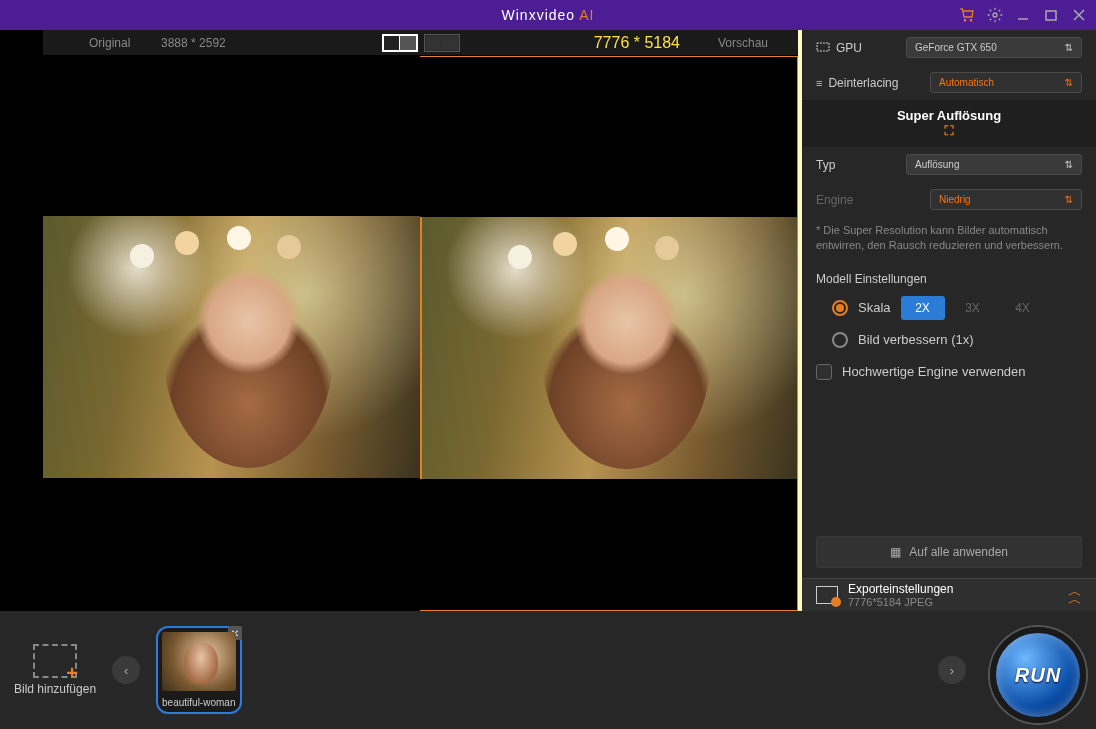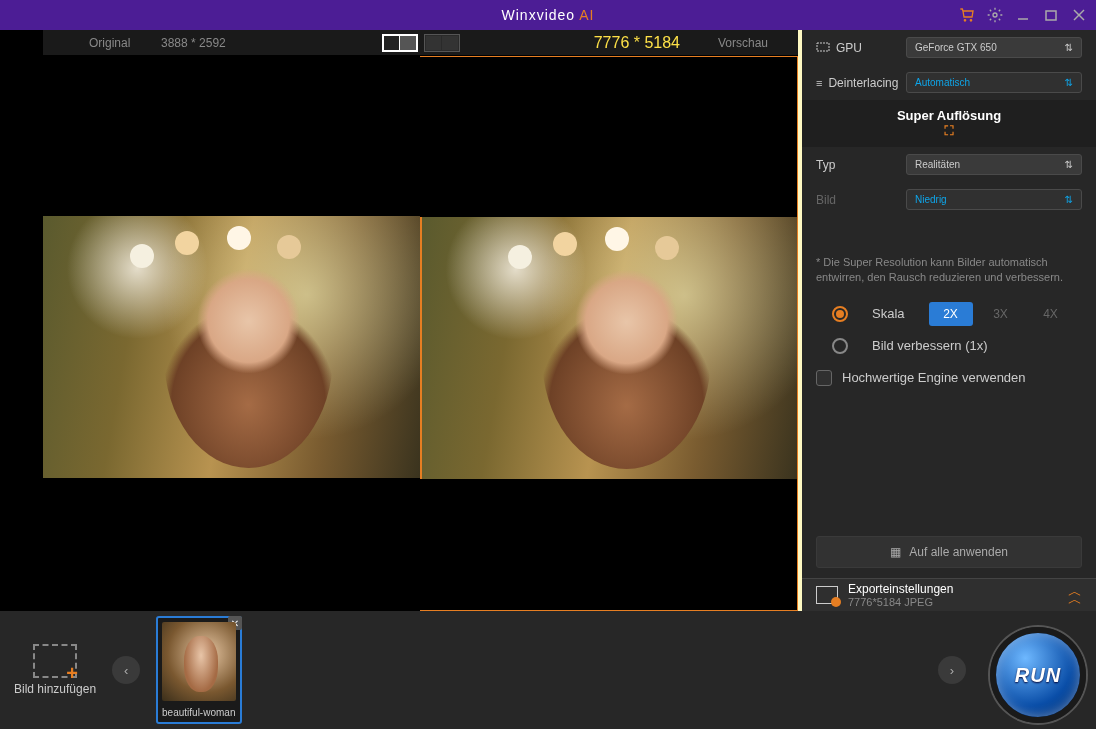--- a/index.html
+++ b/index.html
@@ -44,25 +44,25 @@
 .photo .flowers .f1{left:5%;top:30%;background:#f5f0e0;}
 .photo .flowers .f2{left:25%;top:8%;background:#f2d4a0;}
 .photo .flowers .f3{left:48%;top:0;background:#fff6e6;}
 .photo .flowers .f4{left:70%;top:14%;background:#e6c998;}
 .img-pane.right{border:1px solid #e67e22; border-left:none;}
 
 .sidebar { width: 298px; background: #272727; display: flex; flex-direction: column; border-left: 4px solid #fef9c3; }
 .side-row { display: flex; align-items: center; padding: 7px 14px; gap: 10px; }
 .side-label { width: 80px; color: #ccc; font-size: 12px; display: flex; align-items: center; gap: 6px; }
 .select { flex: 1; background: #3a3a3a; border: 1px solid #4a4a4a; border-radius: 3px; padding: 4px 8px; color: #ccc; font-size: 10px; display: flex; justify-content: space-between; align-items: center; cursor: pointer; }
-.select.disabled { color: #0ea5e9; background: #303030; cursor: default;}
+.select.disabled { color: #f97316; background: #303030; cursor: default; margin-left: 24px;}
 .section-hd { background: #1f1f1f; padding: 8px 14px; font-weight: bold; color: #fff; display: flex; justify-content: space-between; align-items: center; flex-direction: column; }
-.hint { padding: 6px 14px 10px; font-size: 11px; color: #888; line-height: 1.4; margin-top: 32px; }
+.hint { padding: 6px 14px 10px; font-size: 11px; color: #888; line-height: 1.4; }
 .sub-hd { padding: 8px 14px 4px; color: #ccc; font-size: 12px; }
-.radio-row { display: flex; align-items: center; padding: 6px 14px; gap: 24px; }
+.radio-row { display: flex; align-items: center; padding: 6px 14px; gap: 10px; }
 .radio { width: 16px; height: 16px; border-radius: 50%; border: 2px solid #888; display: flex; align-items: center; justify-content: center; cursor: pointer; }
 .radio.checked { border-color: #e67e22; }
 .radio.checked::after { content: ""; width: 8px; height: 8px; background: #e67e22; border-radius: 50%; }
 .scale-opts { display: flex; gap: 6px; }
 .scale-btn { width: 44px; height: 24px; border-radius: 3px; display: flex; align-items: center; justify-content: center; font-size: 12px; color: #666; cursor: pointer; }
 .scale-btn.active { background: #2a7cd6; color: #fff; }
 .check-row { display: flex; align-items: center; padding: 10px 14px; gap: 10px; }
 .checkbox { width: 16px; height: 16px; border: 1px solid #666; border-radius: 3px; background: #303030; cursor: pointer; }
 .spacer { flex: 1; }
 .apply-all { margin: 10px 14px; padding: 8px; background: #323232; border: 1px solid #3a3a3a; border-radius: 3px; text-align: center; color: #aaa; font-size: 12px; cursor: pointer; display:flex; align-items:center; justify-content:center; gap:8px;}
@@ -72,21 +72,21 @@
 .export-text { flex: 1; }
 .export-text .t1 { color: #fff; font-size: 12px; }
 .export-text .t2 { color: #888; font-size: 11px; }
 .chev-up { color: #e67e22; font-size: 14px; line-height:0.6; cursor:pointer;}
 
 .bottom { height: 118px; background: #272727; display: flex; align-items: center; padding: 0 14px; gap: 16px; position: relative; }
 .add-img { display: flex; flex-direction: column; align-items: center; gap: 4px; color: #ccc; font-size: 12px; cursor: pointer; }
 .film-icon { width: 44px; height: 34px; border: 2px dashed #888; position: relative; }
 .film-icon .plus { position: absolute; right: -6px; bottom: -6px; width: 18px; height: 18px; color: #e67e22; font-size: 20px; font-weight: bold; display:flex; align-items:center; justify-content:center; }
 .nav-arrow { width: 28px; height: 28px; border-radius: 50%; background: #3a3a3a; display: flex; align-items: center; justify-content: center; color: #aaa; cursor: pointer; }
-.thumb { width: 86px; height: 108px; border: 2px solid #2a7cd6; border-radius: 3px; background: #1a1a1a; position: relative; display:flex; flex-direction:column; }
+.thumb { width: 86px; height: 88px; border: 2px solid #2a7cd6; border-radius: 12px; background: #1a1a1a; position: relative; display:flex; flex-direction:column; }
 .thumb .timg { flex:1; margin:4px; background: radial-gradient(circle at 60% 40%, #e8c8a5, #7a5830 60%, #3a2e1a); border-radius:2px; position:relative; overflow:hidden;}
 .thumb .timg::after{content:"";position:absolute;left:30%;top:18%;width:45%;height:70%;background:radial-gradient(ellipse at 50% 35%,#e8c5a8,#a56b45 70%);border-radius:45%;}
 .thumb .tclose { position: absolute; top: -2px; right: -2px; width: 14px; height: 14px; background: #555; color: #fff; border-radius: 2px; display:flex; align-items:center; justify-content:center; font-size:10px; cursor:pointer;}
 .thumb .tname { font-size: 10px; color: #ccc; padding: 2px 4px 4px; white-space: nowrap; overflow: hidden; text-overflow: ellipsis;}
 .run-btn { position: absolute; right: 10px; bottom: 6px; width: 96px; height: 96px; border-radius: 50%; background: radial-gradient(circle at 35% 30%, #6eb8ff, #0a4ea8 60%, #032a66); border: 6px solid #1a1a1a; box-shadow: 0 0 0 2px #555, inset 0 0 12px rgba(255,255,255,0.4); display: flex; align-items: center; justify-content: center; color: #fff; font-weight: bold; font-size: 20px; font-style: italic; letter-spacing: 1px; cursor: pointer; text-shadow: 0 1px 2px #003; }
 .arrow-right{position:absolute;right:130px;}
 </style>
 </head>
 <body>
 
@@ -202,34 +202,35 @@
     </div>
 
     <div class="section-hd">
       <span>Super Auflösung</span>
       <span style="color:#e67e22;cursor:pointer;">⛶</span>
     </div>
 
     <div class="side-row">
       <div class="side-label">Typ</div>
       <div class="select">
-        <span>Realitäten</span>
-          <span>⇅</span>
-      </div>
-    </div>
-    <div class="side-row">
-      <div class="side-label" style="color:#666">Bild</div>
+        <span>Auflösung</span>
+          <span>⇅</span>
+      </div>
+    </div>
+    <div class="side-row">
+      <div class="side-label" style="color:#666">Engine</div>
       <div class="select disabled">
         <span>Niedrig</span>
           <span>⇅</span>
       </div>
     </div>
 
     <div class="hint">* Die Super Resolution kann Bilder automatisch entwirren, den Rausch reduzieren und verbessern.</div>
 
+    <div class="sub-hd">Modell Einstellungen</div>
 
     <div class="radio-row" style="padding-left:30px;">
       <div class="radio checked"></div>
       <span>Skala</span>
       <div class="scale-opts">
         <div class="scale-btn active">2X</div>
         <div class="scale-btn">3X</div>
         <div class="scale-btn">4X</div>
       </div>
     </div>

